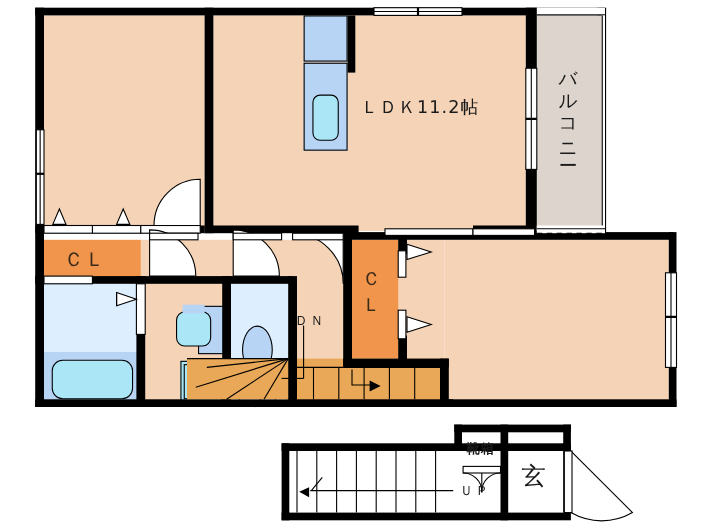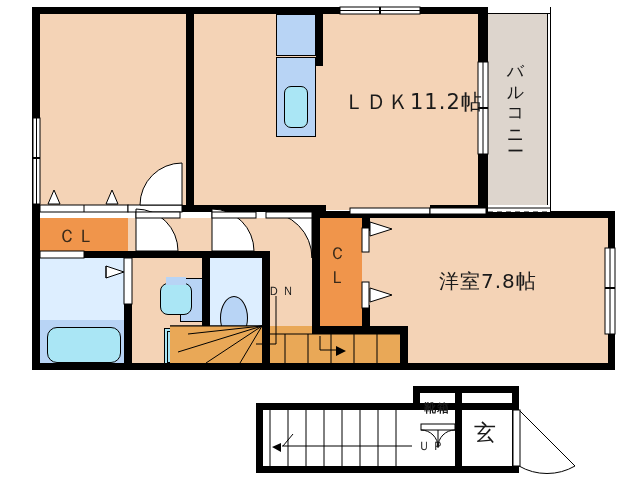--- a/index.html
+++ b/index.html
@@ -220,25 +220,24 @@
       <polygon points="281,443 281,452 272,447" fill="#000" stroke="none"></polygon>
     </g>
   </svg>
 
   <div class="room" style="left:263px; top:410px; width:150px; height:56px; background:#e9a857; z-index:-1;"></div>
   <div class="room" style="left:413px; top:410px; width:42px; height:56px; background:#f4d3b6; z-index:-1;"></div>
   <div class="room" style="left:462px; top:393px; width:50px; height:73px; background:#d9d9d9; z-index:-1;"></div>
   <div class="room" style="left:420px; top:393px; width:36px; height:31px; background:#f0954b; z-index:-1;"></div>
 
 
-  <div class="label" style="left:344px; top:88px; font-size:21px;">ＬＤＫ11.2帖</div>
+  <div class="label" style="left:328px; top:88px; font-size:16px;">ＬＤＫ11.2帖</div>
 
   <div class="vlabel" style="left:505px; top:52px; font-size:17px;">バルコニー</div>
 
-  <div class="label" style="left:439px; top:268px; font-size:20px;">洋室7.8帖</div>
 
   <div class="label" style="left:58px; top:224px; font-size:18px; color:#3a2a1a;">ＣＬ</div>
 
   <div class="label" style="left:329px; top:242px; font-size:17px; color:#3a2a1a;">Ｃ</div>
   <div class="label" style="left:329px; top:266px; font-size:17px; color:#3a2a1a;">Ｌ</div>
 
   <div class="label" style="left:268px; top:283px; font-size:12px; letter-spacing:2px;">ＤＮ</div>
 
   <div class="label" style="left:418px; top:438px; font-size:12px; letter-spacing:2px;">ＵＰ</div>
 

